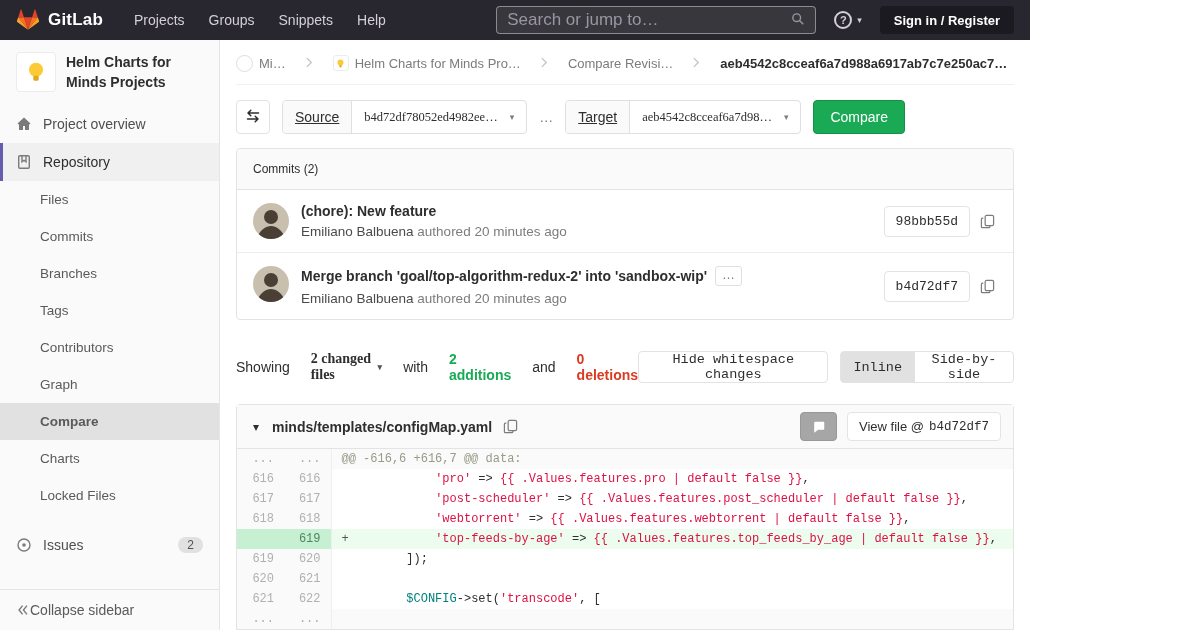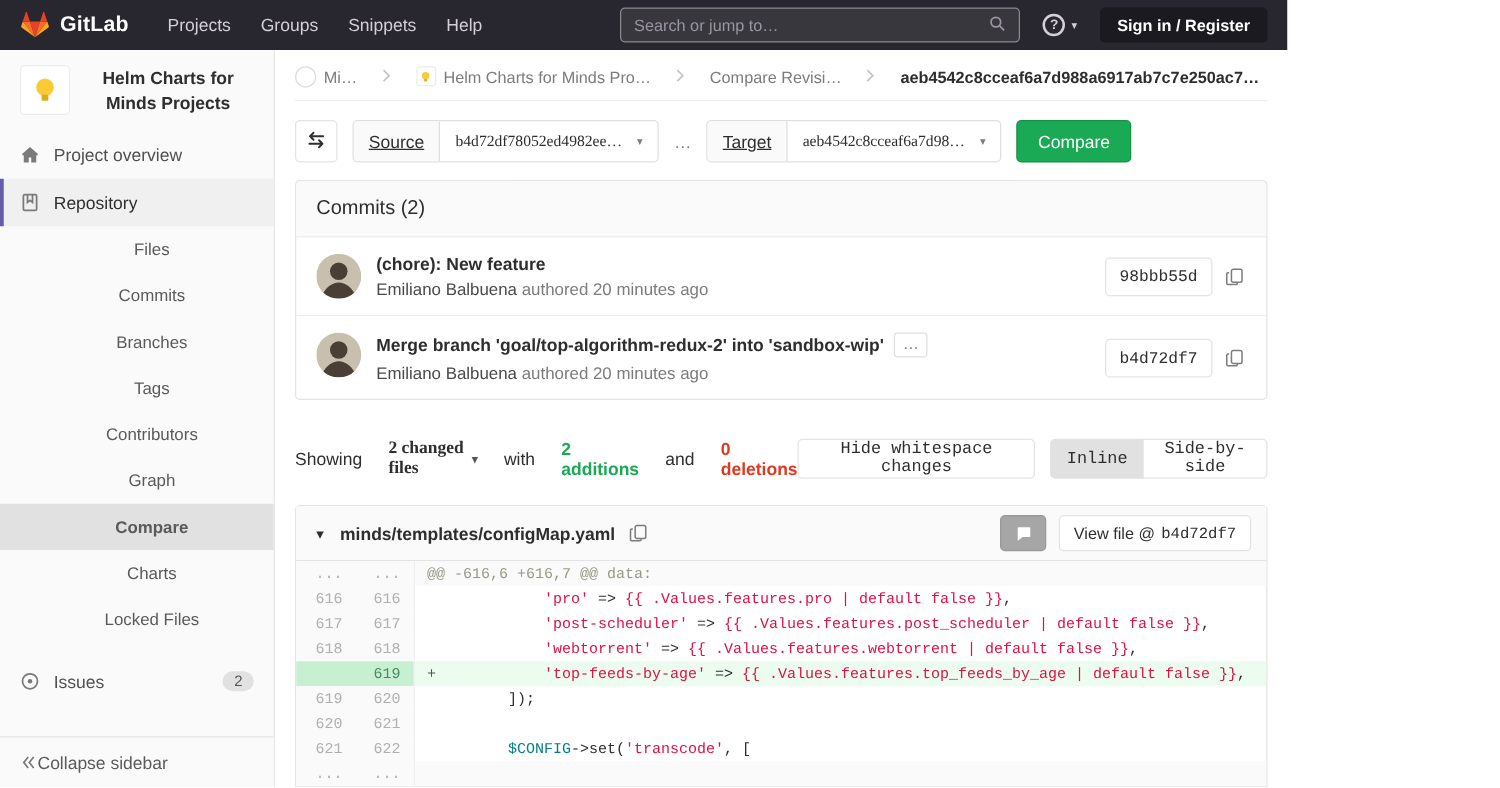--- a/index.html
+++ b/index.html
@@ -26,32 +26,32 @@
   .nav-menu { display: flex; gap: 2px; }
   .nav-item { color: #d4cfd9; font-size: 14px; padding: 6px 11px; border-radius: 4px; cursor: pointer; }
   .nav-right { display: flex; align-items: center; gap: 12px; }
   .search-box {
     width: 320px; height: 28px;
     background: rgba(255,255,255,.08);
     border: 1px solid rgba(255,255,255,.42);
     border-radius: 4px;
     display: flex; align-items: center; padding: 0 10px;
   }
-  .search-box input { flex: 1; background: transparent; border: none; outline: none; color: #fff; font-size: 13px; font-family: "Liberation Sans", sans-serif; }
+  .search-box input { flex: 1; background: transparent; border: none; outline: none; color: #fff; font-size: 17px; font-family: "Liberation Sans", sans-serif; }
   .search-box input::placeholder { color: #9a95a1; }
   .help-menu { display: flex; align-items: center; gap: 5px; color: #d4cfd9; cursor: pointer; padding: 4px 6px; }
   .qmark { width: 18px; height: 18px; border: 2px solid #d4cfd9; border-radius: 50%; font-size: 11px; font-weight: 700; display: flex; align-items: center; justify-content: center; }
   .caret { font-size: 9px; line-height: 1; }
   .signin-btn { height: 28px; padding: 0 14px; background: #1b1a20; color: #fff; font-weight: 700; font-size: 13px; border: none; border-radius: 4px; cursor: pointer; font-family: "Liberation Sans", sans-serif; }
 
   
   .page { flex: 1; display: flex; min-height: 0; }
 
   
-  .sidebar { width: 220px; flex: 0 0 220px; background: #fafafa; border-right: 1px solid #e5e5e5; display: flex; flex-direction: column; overflow: hidden; text-align: center; }
+  .sidebar { width: 220px; flex: 0 0 220px; background: #fafafa; border-right: 1px solid #e5e5e5; display: flex; flex-direction: column; overflow: hidden; }
   .context-header { display: flex; gap: 10px; padding: 12px 16px 12px; align-items: flex-start; }
   .project-avatar { width: 40px; height: 40px; flex: 0 0 40px; border-radius: 4px; background: #fff; border: 1px solid #ececec; display: flex; align-items: center; justify-content: center; }
   .project-title { font-weight: 700; font-size: 14px; line-height: 1.45; color: #2e2e2e; cursor: pointer; }
   .top-item { display: flex; align-items: center; gap: 11px; padding: 11px 16px; color: #4f4f4f; font-size: 14px; cursor: pointer; text-decoration: none; }
   .top-item .s-icon { color: #7a7a7a; display: flex; width: 16px; }
   .section-active { background: #f0f0f0; border-left: 3px solid #665cac; padding-left: 13px; color: #2e2e2e; }
   .sub-list { list-style: none; }
   .sub-list a { display: block; padding: 8px 16px 8px 40px; color: #5a5a5a; font-size: 13.5px; line-height: 21px; text-decoration: none; cursor: pointer; }
   .sub-active { background: #e1e1e1; font-weight: 700; color: #2e2e2e; }
   .issues-item { margin-top: 12px; }
@@ -72,21 +72,21 @@
   .icon-btn { width: 34px; height: 34px; border: 1px solid #e3e3e3; border-radius: 4px; background: #fff; display: flex; align-items: center; justify-content: center; cursor: pointer; color: #2e2e2e; }
   .input-group { display: flex; height: 34px; border: 1px solid #dfdfdf; border-radius: 4px; background: #fff; overflow: hidden; }
   .ig-label { background: #fafafa; border-right: 1px solid #dfdfdf; padding: 0 12px; display: flex; align-items: center; font-size: 14px; color: #2e2e2e; text-decoration: underline; }
   .ig-value { display: flex; align-items: center; gap: 12px; padding: 0 12px; font-family: Liberation Serif, serif; font-size: 12.5px; color: #2e2e2e; cursor: pointer; }
   .ig-value .caret { color: #7c7c7c; }
   .dots-sep { color: #7c7c7c; }
   .btn-success { height: 34px; padding: 0 16px; background: #1aaa55; border: 1px solid #168f48; border-radius: 4px; color: #fff; font-size: 14px; cursor: pointer; font-family: "Liberation Sans", sans-serif; }
 
   
   .card { border: 1px solid #e3e3e3; border-radius: 4px; margin-top: 14px; background: #fff; }
-  .card-header { padding: 13px 16px; background: #fafafa; border-bottom: 1px solid #e3e3e3; border-radius: 4px 4px 0 0; font-size: 16px; color: #2e2e2e; }
+  .card-header { padding: 13px 16px; background: #fafafa; border-bottom: 1px solid #e3e3e3; border-radius: 4px 4px 0 0; font-size: 12px; color: #2e2e2e; }
   .commit-row { display: flex; align-items: flex-start; gap: 12px; padding: 13px 16px; }
   .commit-row + .commit-row { border-top: 1px solid #eee; }
   .avatar-36 { width: 36px; height: 36px; border-radius: 50%; overflow: hidden; flex: 0 0 36px; cursor: pointer; }
   .commit-main { min-width: 0; }
   .commit-title { font-weight: 600; font-size: 14px; display: flex; align-items: center; gap: 8px; color: #2e2e2e; cursor: pointer; }
   .commit-meta { margin-top: 5px; font-size: 13.5px; color: #7c7c7c; }
   .commit-meta .author { color: #4a4a4a; cursor: pointer; }
   .sha-group { margin-left: auto; display: flex; align-items: center; gap: 8px; align-self: center; }
   .sha-box { border: 1px solid #e3e3e3; border-radius: 4px; padding: 7px 11px; font-family: "Liberation Mono", monospace; font-size: 13px; background: #fff; color: #2e2e2e; }
   .copy-btn { color: #7c7c7c; background: none; border: none; cursor: pointer; display: flex; padding: 2px; }

